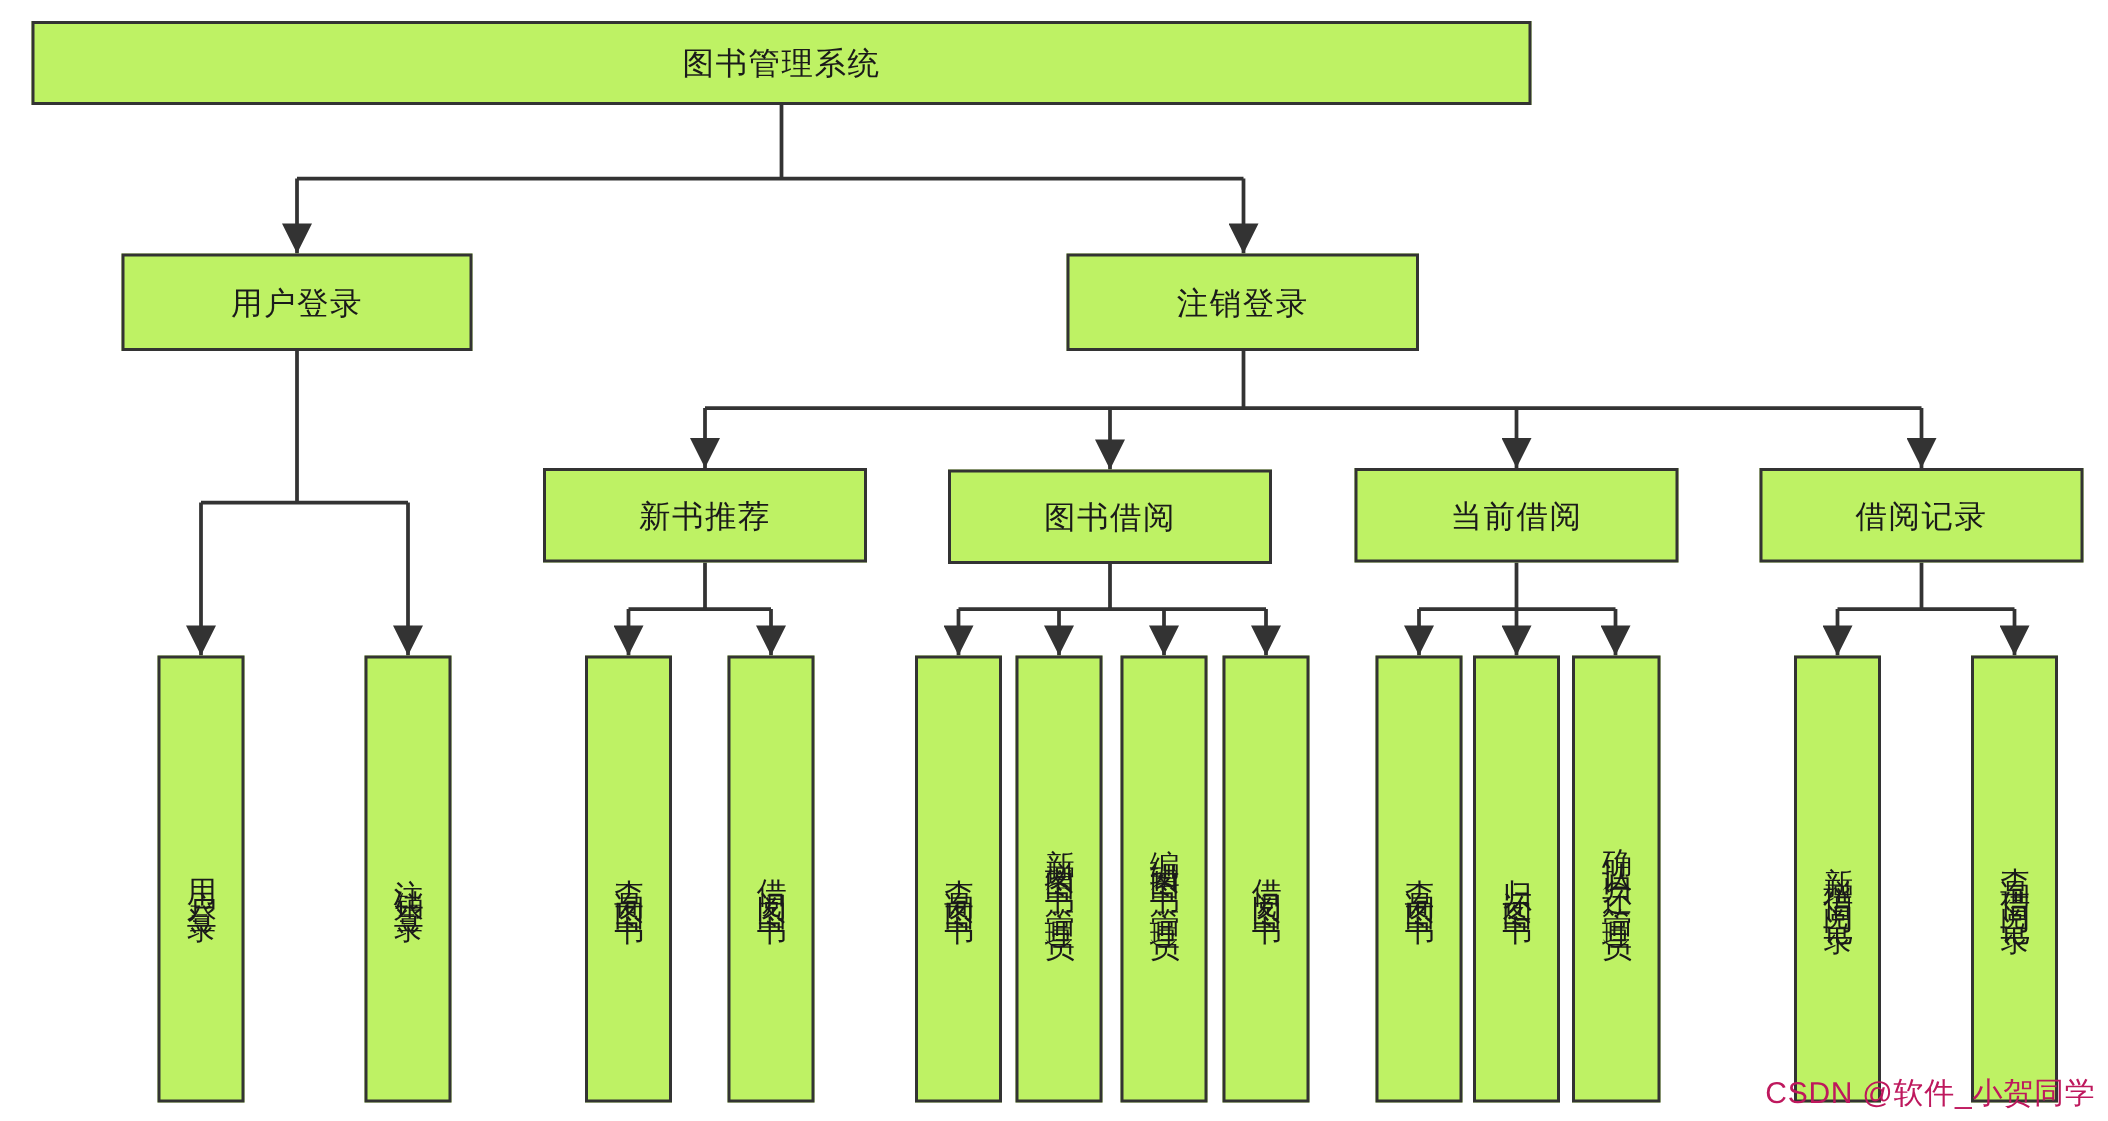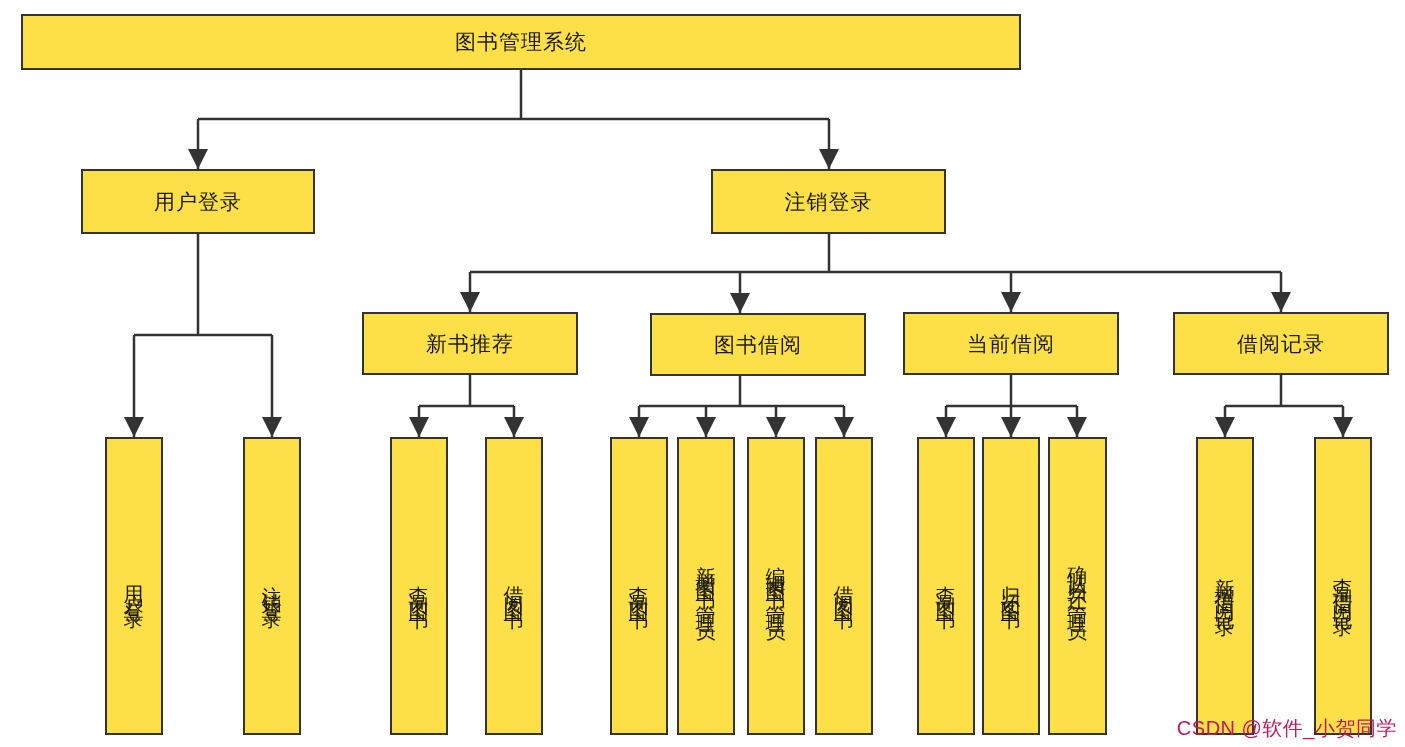--- a/index.html
+++ b/index.html
@@ -16,21 +16,21 @@
   }
   .connectors{
     position:absolute;
     left:0;top:0;
     pointer-events:none;
   }
   .node{
     position:absolute;
     box-sizing:border-box;
     border:2.5px solid #333333;
-    background:#fde047;
+    background:#bef264;
     display:flex;
     align-items:center;
     justify-content:center;
     color:#1a1a1a;
   }
   .node.h{
     font-size:21px;
     letter-spacing:1px;
     white-space:nowrap;
   }
@@ -94,21 +94,21 @@
       <line x1="1343" y1="406" x2="1343" y2="437" marker-end="url(#arrowhead)"></line>
     </g>
   </svg>
 
   <div class="node h" style="left:21px;top:14px;width:1000px;height:56px;">图书管理系统</div>
 
   <div class="node h" style="left:81px;top:169px;width:234px;height:65px;">用户登录</div>
   <div class="node h" style="left:711px;top:169px;width:235px;height:65px;">注销登录</div>
 
   <div class="node h" style="left:362px;top:312px;width:216px;height:63px;text-align:right;">新书推荐</div>
-  <div class="node h" style="left:632px;top:313px;width:216px;height:63px;margin-left:18px;">图书借阅</div>
+  <div class="node h" style="left:632px;top:313px;width:216px;height:63px;">图书借阅</div>
   <div class="node h" style="left:903px;top:312px;width:216px;height:63px;">当前借阅</div>
   <div class="node h" style="left:1173px;top:312px;width:216px;height:63px;">借阅记录</div>
 
   <div class="node v" style="left:105px;top:437px;width:58px;height:298px;">
     <span class="vtext">用户登录</span>
   </div>
   <div class="node v" style="left:243px;top:437px;width:58px;height:298px;">
     <span class="vtext">注销登录</span>
   </div>
 

